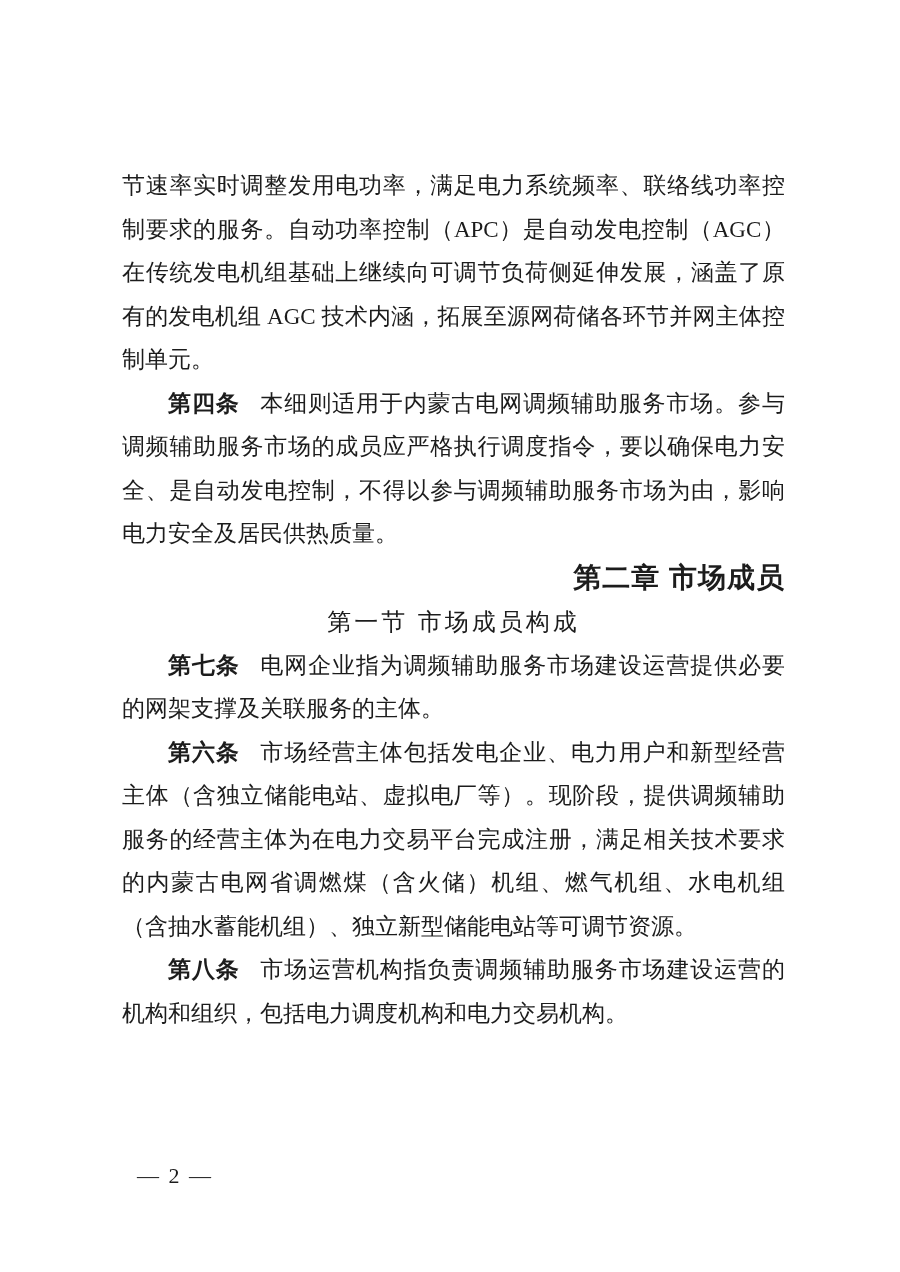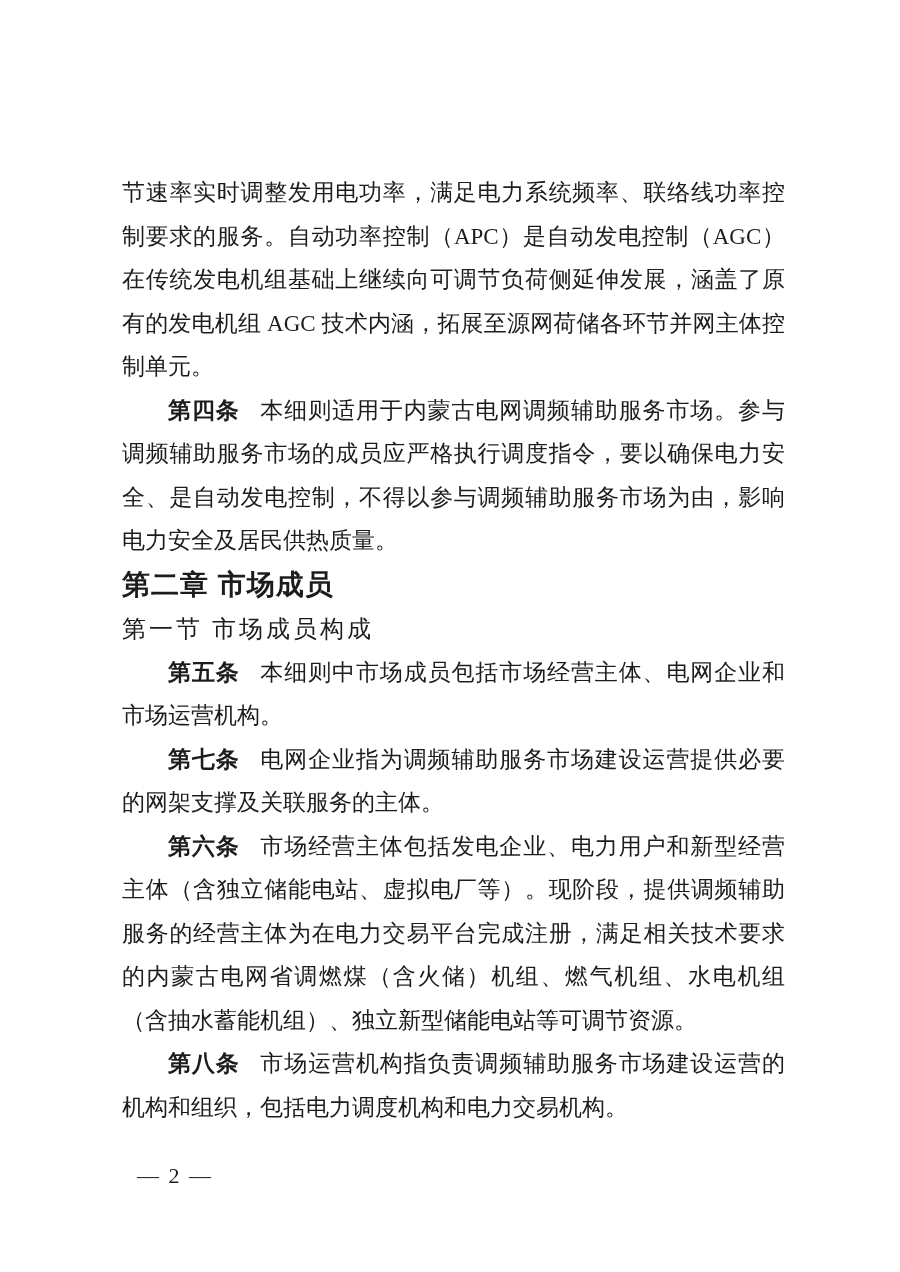--- a/index.html
+++ b/index.html
@@ -11,21 +11,21 @@
     position: relative;
     width: 900px;
     height: 1272px;
     background: #ffffff;
     overflow: hidden;
     font-family: "Liberation Serif", "DejaVu Serif", serif;
     color: #1c1c1c;
   }
   .content {
     position: absolute;
-    top: 11px;
+    top: 4px;
     left: 122px;
     width: 663px;
     padding-top: 160px;
     font-size: 23px;
     line-height: 43.5px;
     text-align: justify;
     text-justify: inter-ideograph;
   }
   .content p {
     margin: 0;
@@ -37,32 +37,32 @@
     text-indent: 2em;
   }
   .article-lead {
     font-family: Liberation Serif, serif;
     font-weight: bold;
     margin-right: 0.9em;
     margin-top: 24px;
   }
   .chapter-heading {
     margin: 16px 0 0 0;
-    text-align: left;
+    text-align: right;
     font-family: "Liberation Sans", "DejaVu Sans", sans-serif;
     font-weight: bold;
     font-size: 28px;
     line-height: 44px;
     text-indent: 0;
     letter-spacing: 1px;
   }
   .section-heading {
     margin: 25px 0 16px 0;
-    text-align: left;
-    font-family: Liberation Serif, serif;
+    text-align: center;
+    font-family: Liberation Sans, sans-serif;
     font-weight: normal;
     font-size: 24px;
     line-height: 44px;
     text-indent: 0;
     letter-spacing: 3px;
   }
   .page-number {
     position: absolute;
     left: 137px;
     top: 1163px;
@@ -79,21 +79,20 @@
   <div class="content">
 
     <p class="body-para">节速率实时调整发用电功率，满足电力系统频率、联络线功率控制要求的服务。自动功率控制（APC）是自动发电控制（AGC）在传统发电机组基础上继续向可调节负荷侧延伸发展，涵盖了原有的发电机组 AGC 技术内涵，拓展至源网荷储各环节并网主体控制单元。</p>
 
     <p class="article"><span class="article-lead">第四条</span><span>本细则适用于内蒙古电网调频辅助服务市场。参与调频辅助服务市场的成员应严格执行调度指令，要以确保电力安全、是自动发电控制，不得以参与调频辅助服务市场为由，影响电力安全及居民供热质量。</span></p>
 
     <p class="chapter-heading">第二章 市场成员</p>
 
     <p class="section-heading">第一节 市场成员构成</p>
 
-    <p class="article"><span class="article-lead">第五条</span><span>本细则中市场成员包括市场经营主体、电网企业和市场运营机构。</span></p>
 
     <p class="article"><span class="article-lead">第七条</span><span>电网企业指为调频辅助服务市场建设运营提供必要的网架支撑及关联服务的主体。</span></p>
 
     <p class="article"><span class="article-lead">第六条</span><span>市场经营主体包括发电企业、电力用户和新型经营主体（含独立储能电站、虚拟电厂等）。现阶段，提供调频辅助服务的经营主体为在电力交易平台完成注册，满足相关技术要求的内蒙古电网省调燃煤（含火储）机组、燃气机组、水电机组（含抽水蓄能机组）、独立新型储能电站等可调节资源。</span></p>
 
     <p class="article"><span class="article-lead">第八条</span><span>市场运营机构指负责调频辅助服务市场建设运营的机构和组织，包括电力调度机构和电力交易机构。</span></p>
 
   </div>
 
   <div class="page-number">— 2 —</div>

